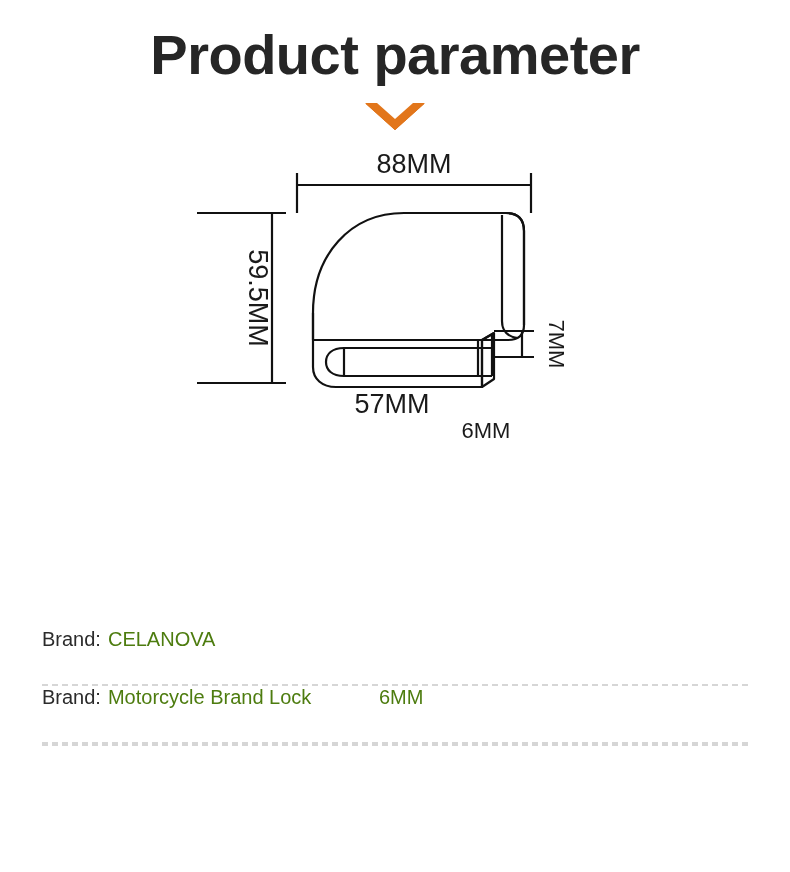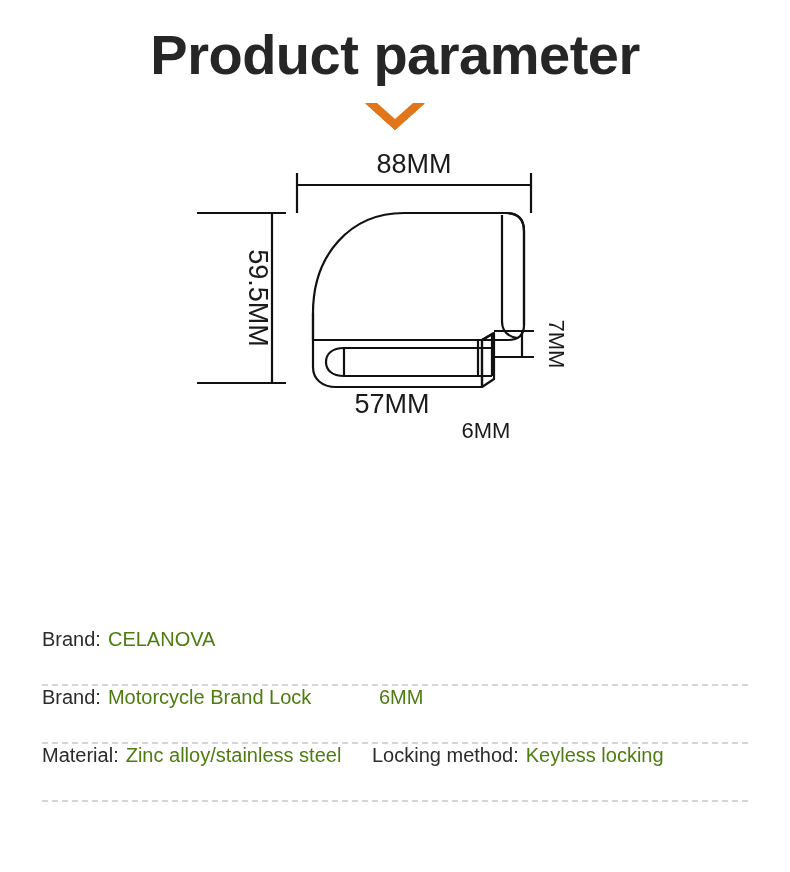--- a/index.html
+++ b/index.html
@@ -192,25 +192,15 @@
     <div class="spec-cell left">
       <span class="spec-label">Brand:</span>
       <span class="spec-value">Motorcycle Brand Lock</span>
     </div>
     <div class="spec-cell right">
       <span class="spec-value">6MM</span>
     </div>
   </div>
   <div class="spec-sep"></div>
 
-  <div class="spec-row">
-    <div class="spec-cell left">
-      <span class="spec-label">Material:</span>
-      <span class="spec-value">Zinc alloy/stainless steel</span>
-    </div>
-    <div class="spec-cell right">
-      <span class="spec-label">Locking method:</span>
-      <span class="spec-value">Keyless locking</span>
-    </div>
-  </div>
   <div class="spec-sep"></div>
 
 </div>
 
 </body></html>

